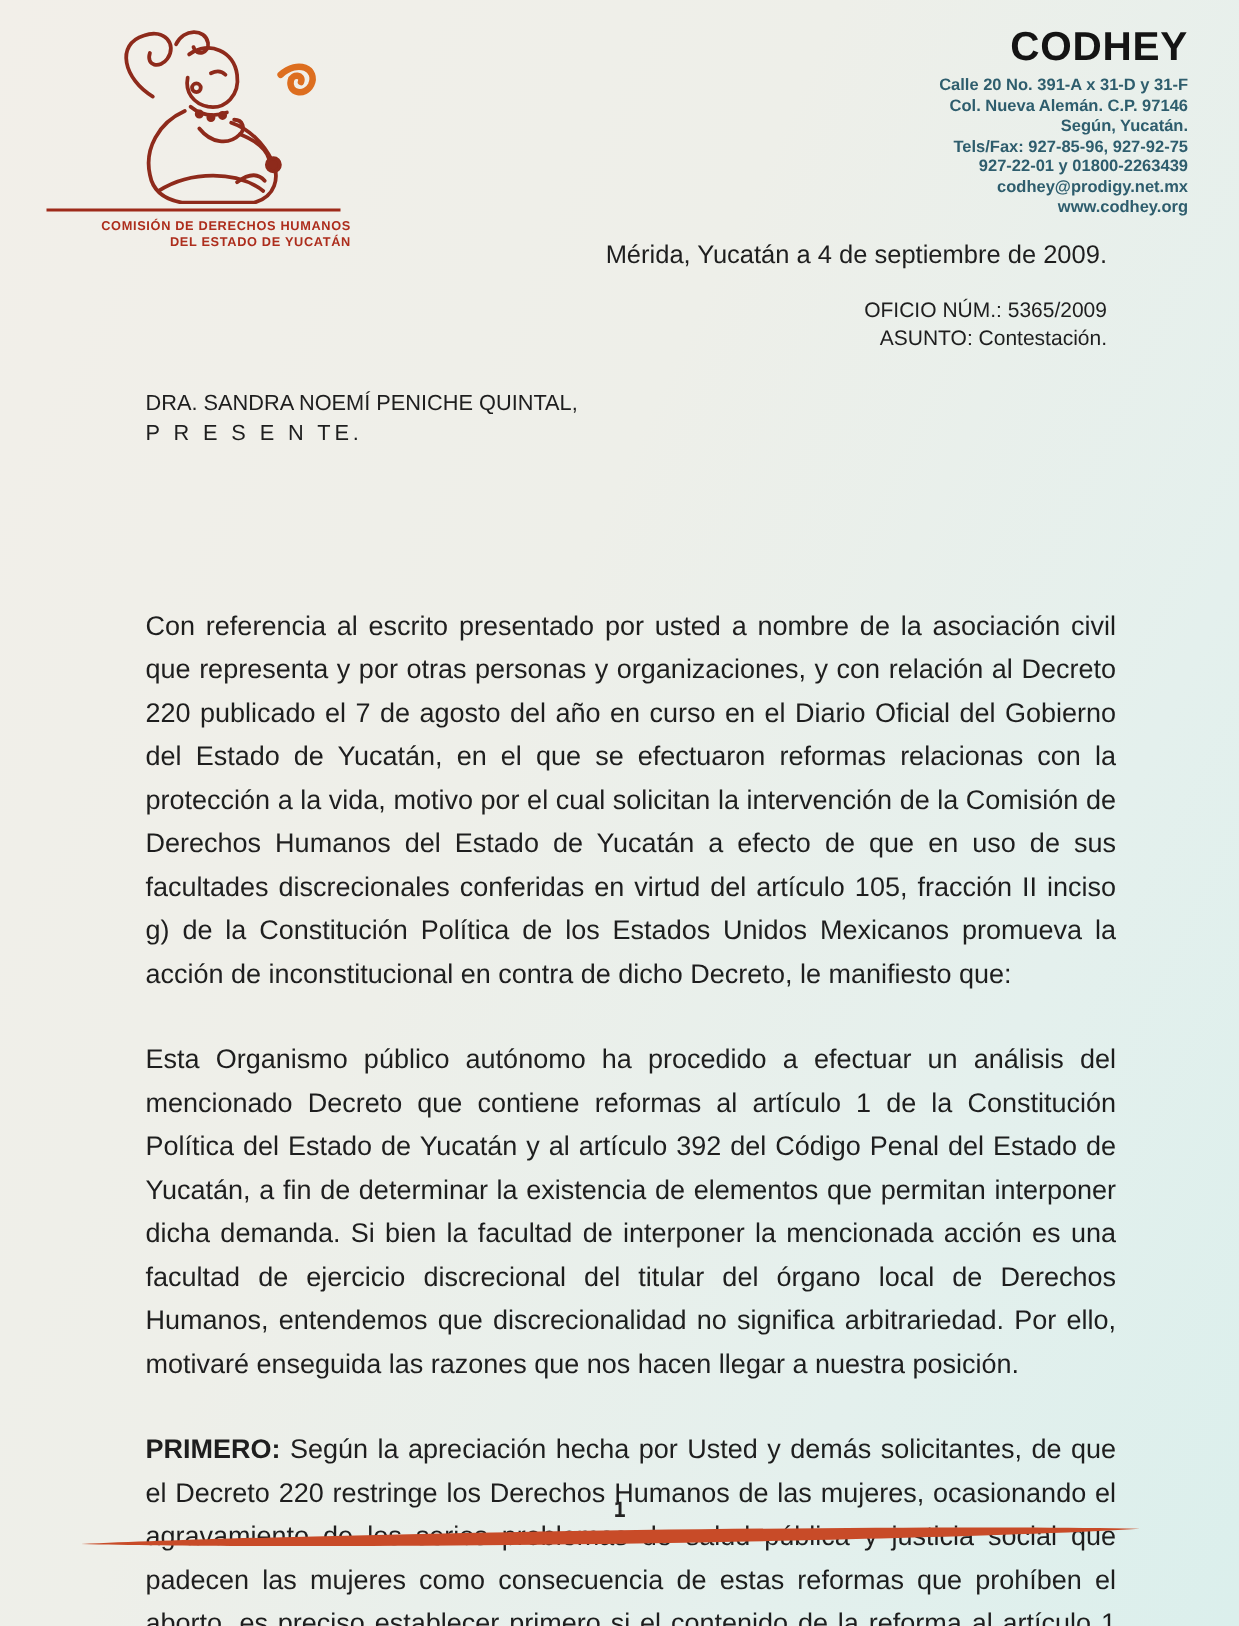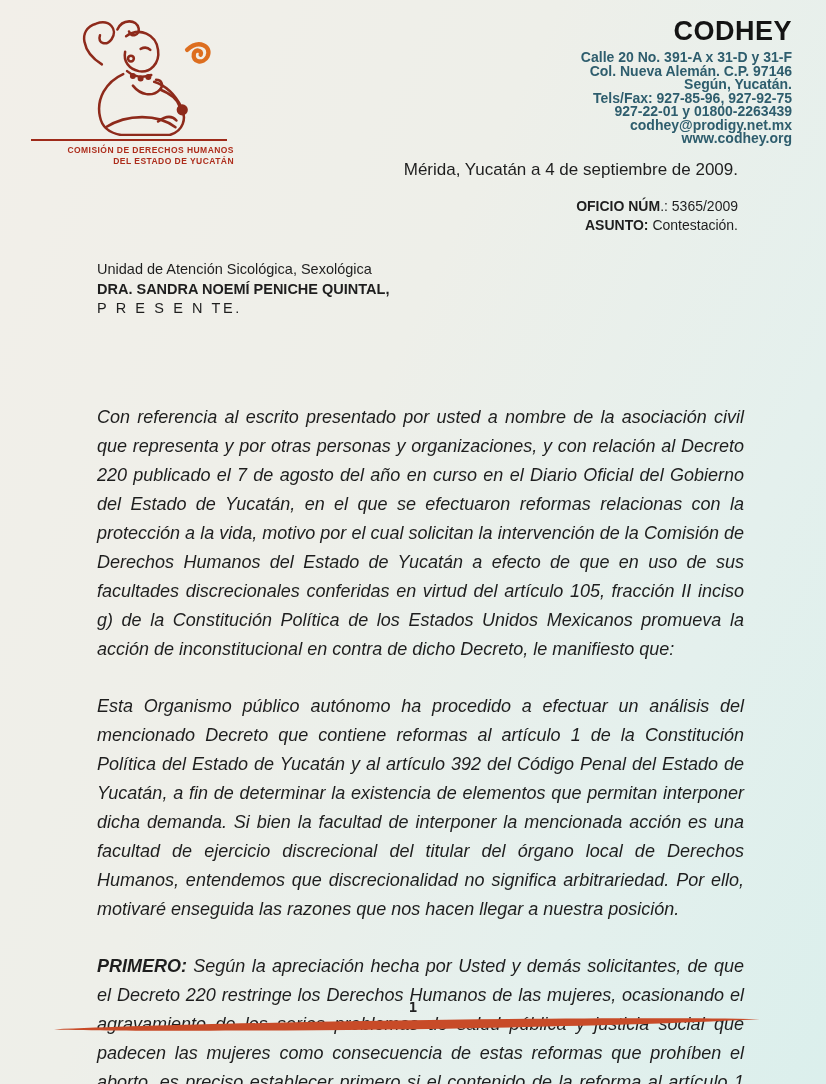--- a/index.html
+++ b/index.html
@@ -43,40 +43,40 @@
   }
   .org-name {
     font-size: 27px;
     font-weight: 900;
     letter-spacing: 0.5px;
     color: #141414;
     line-height: 34px;
   }
   .contact {
     margin-top: 3px;
-    font-size: 14px;
+    font-size: 11px;
     font-weight: bold;
     line-height: 13.5px;
     color: #2e5d6d;
   }
 
   
   .date-line {
     position: absolute;
     top: 160px; right: 88px;
     font-size: 17px;
   }
   .ref-block {
     position: absolute;
     top: 197px; right: 88px;
     text-align: right;
     font-size: 14px;
     line-height: 19px;
   }
-  .b { font-weight: bold; }
+  .b { font-weight: normal; }
 
   
   .recipient {
     position: absolute;
     left: 97px; top: 260px;
     font-size: 14.5px;
     line-height: 19.5px;
   }
   .recipient .spaced { letter-spacing: 2.6px; }
 
@@ -84,21 +84,20 @@
   .letter-body {
     position: absolute;
     left: 97px; right: 82px;
     top: 403px;
   }
   .letter-body p {
     margin: 0 0 28px 0;
     font-size: 18px;
     line-height: 29px;
     text-align: justify;
-    font-style: italic;
   }
 
   
   .pagenum {
     position: absolute;
     left: 0; right: 0;
     top: 999px;
     text-align: center;
     font-size: 14px;
     font-weight: bold;
@@ -166,21 +165,20 @@
       </div>
   </div>
 
   <div class="date-line">Mérida, Yucatán a 4 de septiembre de 2009.</div>
   <div class="ref-block">
     <div><span class="b">OFICIO NÚM</span><span>.: 5365/2009</span></div>
     <div><span class="b">ASUNTO:</span><span> Contestación.</span></div>
   </div>
 
   <div class="recipient">
-      <div>Unidad de Atención Sicológica, Sexológica</div>
       <div class="b">DRA. SANDRA NOEMÍ PENICHE QUINTAL,</div>
       <div class="spaced">P R E S E N TE.</div>
     </div>
 
   <div class="letter-body">
       <p>Con referencia al escrito presentado por usted a nombre de la asociación civil que representa y por otras personas y organizaciones, y con relación al Decreto 220 publicado el 7 de agosto del año en curso en el Diario Oficial del Gobierno del Estado de Yucatán, en el que se efectuaron reformas relacionas con la protección a la vida, motivo por el cual solicitan la intervención de la Comisión de Derechos Humanos del Estado de Yucatán a efecto de que en uso de sus facultades discrecionales conferidas en virtud del artículo 105, fracción II inciso g) de la Constitución Política de los Estados Unidos Mexicanos promueva la acción de inconstitucional en contra de dicho Decreto, le manifiesto que:</p>
       <p>Esta Organismo público autónomo ha procedido a efectuar un análisis del mencionado Decreto que contiene reformas al artículo 1 de la Constitución Política del Estado de Yucatán y al artículo 392 del Código Penal del Estado de Yucatán, a fin de determinar la existencia de elementos que permitan interponer dicha demanda. Si bien la facultad de interponer la mencionada acción es una facultad de ejercicio discrecional del titular del órgano local de Derechos Humanos, entendemos que discrecionalidad no significa arbitrariedad. Por ello, motivaré enseguida las razones que nos hacen llegar a nuestra posición.</p>
       <p><strong>PRIMERO:</strong> Según la apreciación hecha por Usted y demás solicitantes, de que el Decreto 220 restringe los Derechos Humanos de las mujeres, ocasionando el agravamiento de los serios problemas de salud pública y justicia social que padecen las mujeres como consecuencia de estas reformas que prohíben el aborto, es preciso establecer primero si el contenido de la reforma al artículo 1 de</p>
     </div>
 

